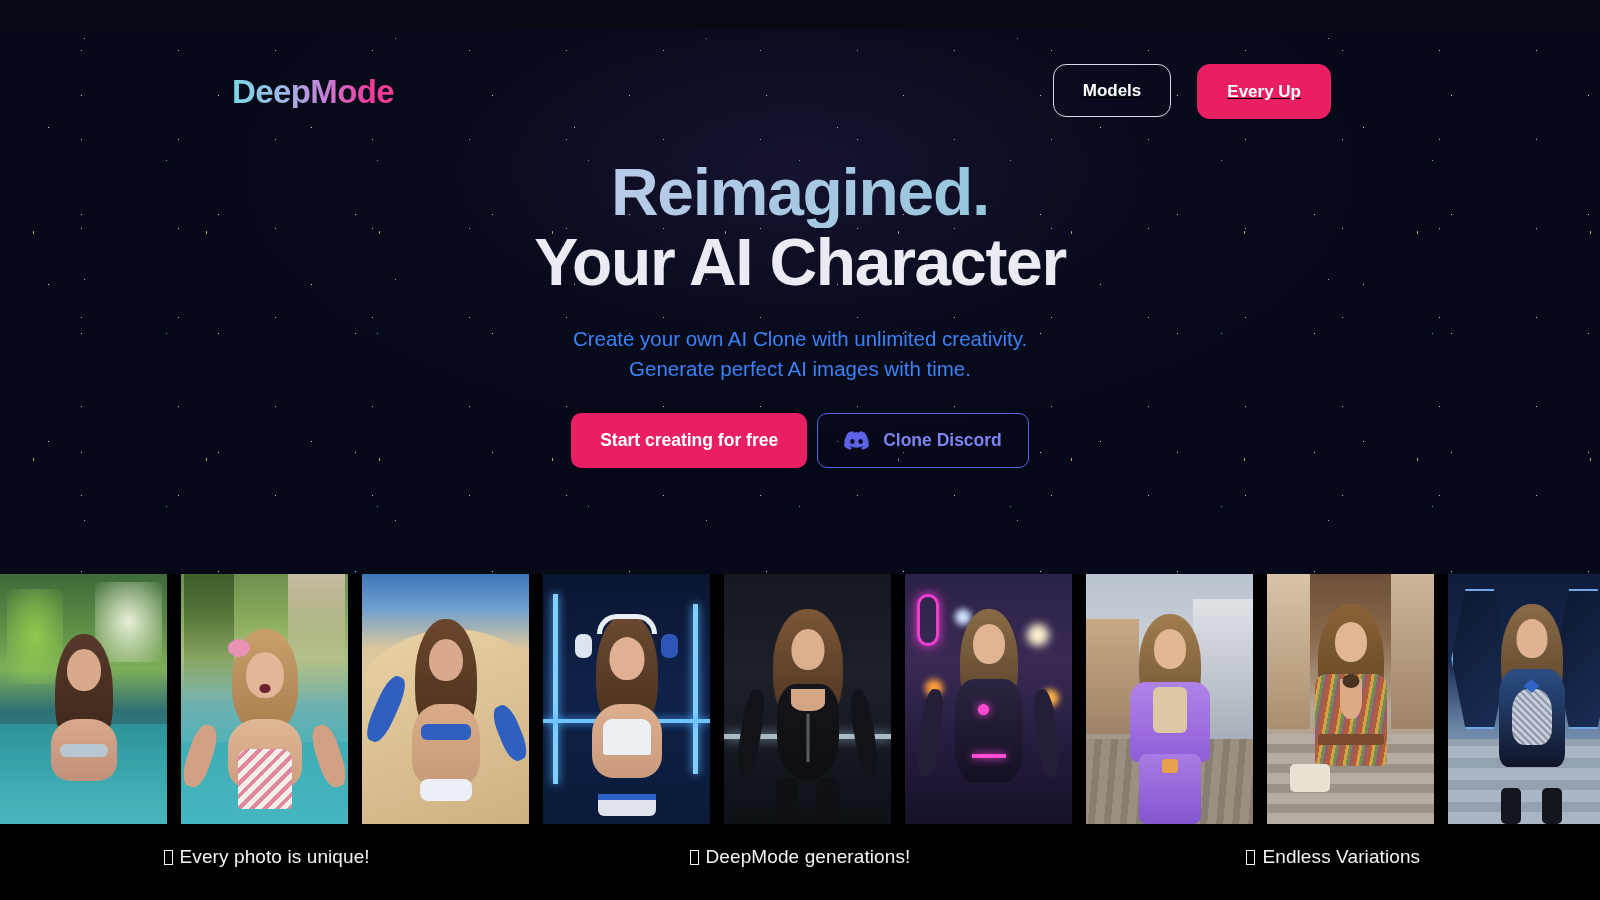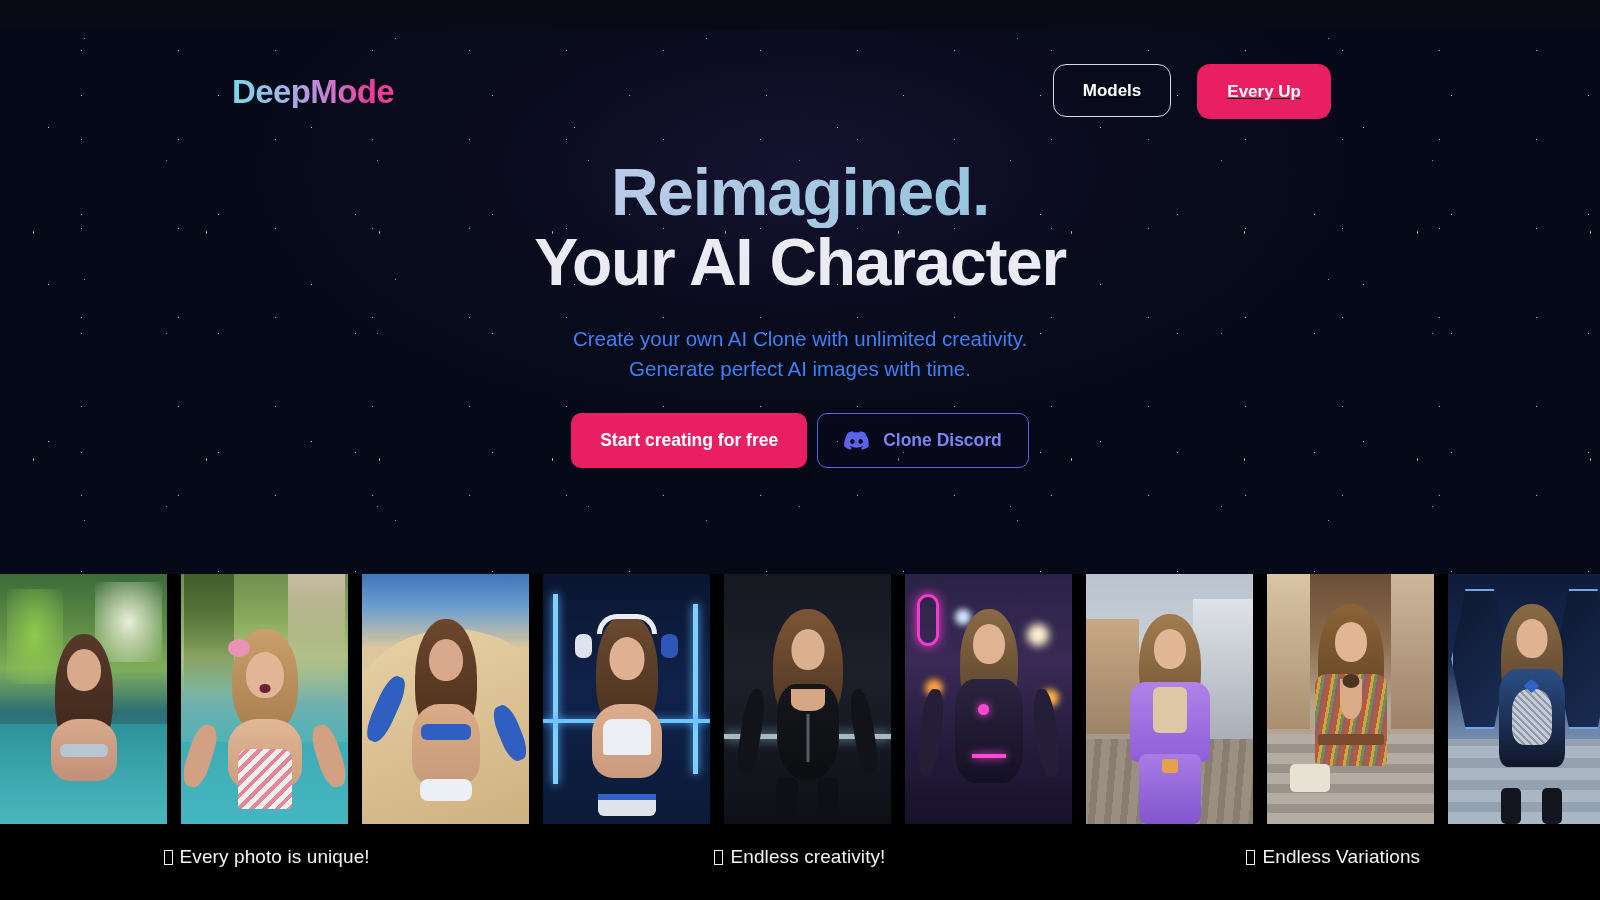--- a/index.html
+++ b/index.html
@@ -359,21 +359,21 @@
       </div>
     </div>
 
   </div>
 
   <div id="captions">
     <div class="caption">
       <span class="tofu"></span><span>Every photo is unique!</span>
     </div>
     <div class="caption">
-      <span class="tofu"></span><span>Endless creativity!</span>
+      <span class="tofu"></span><span>DeepMode generations!</span>
     </div>
     <div class="caption">
       <span class="tofu"></span><span>Endless Variations</span>
     </div>
   </div>
 </div>
 
 <div id="below"></div>
 
 </body></html>

